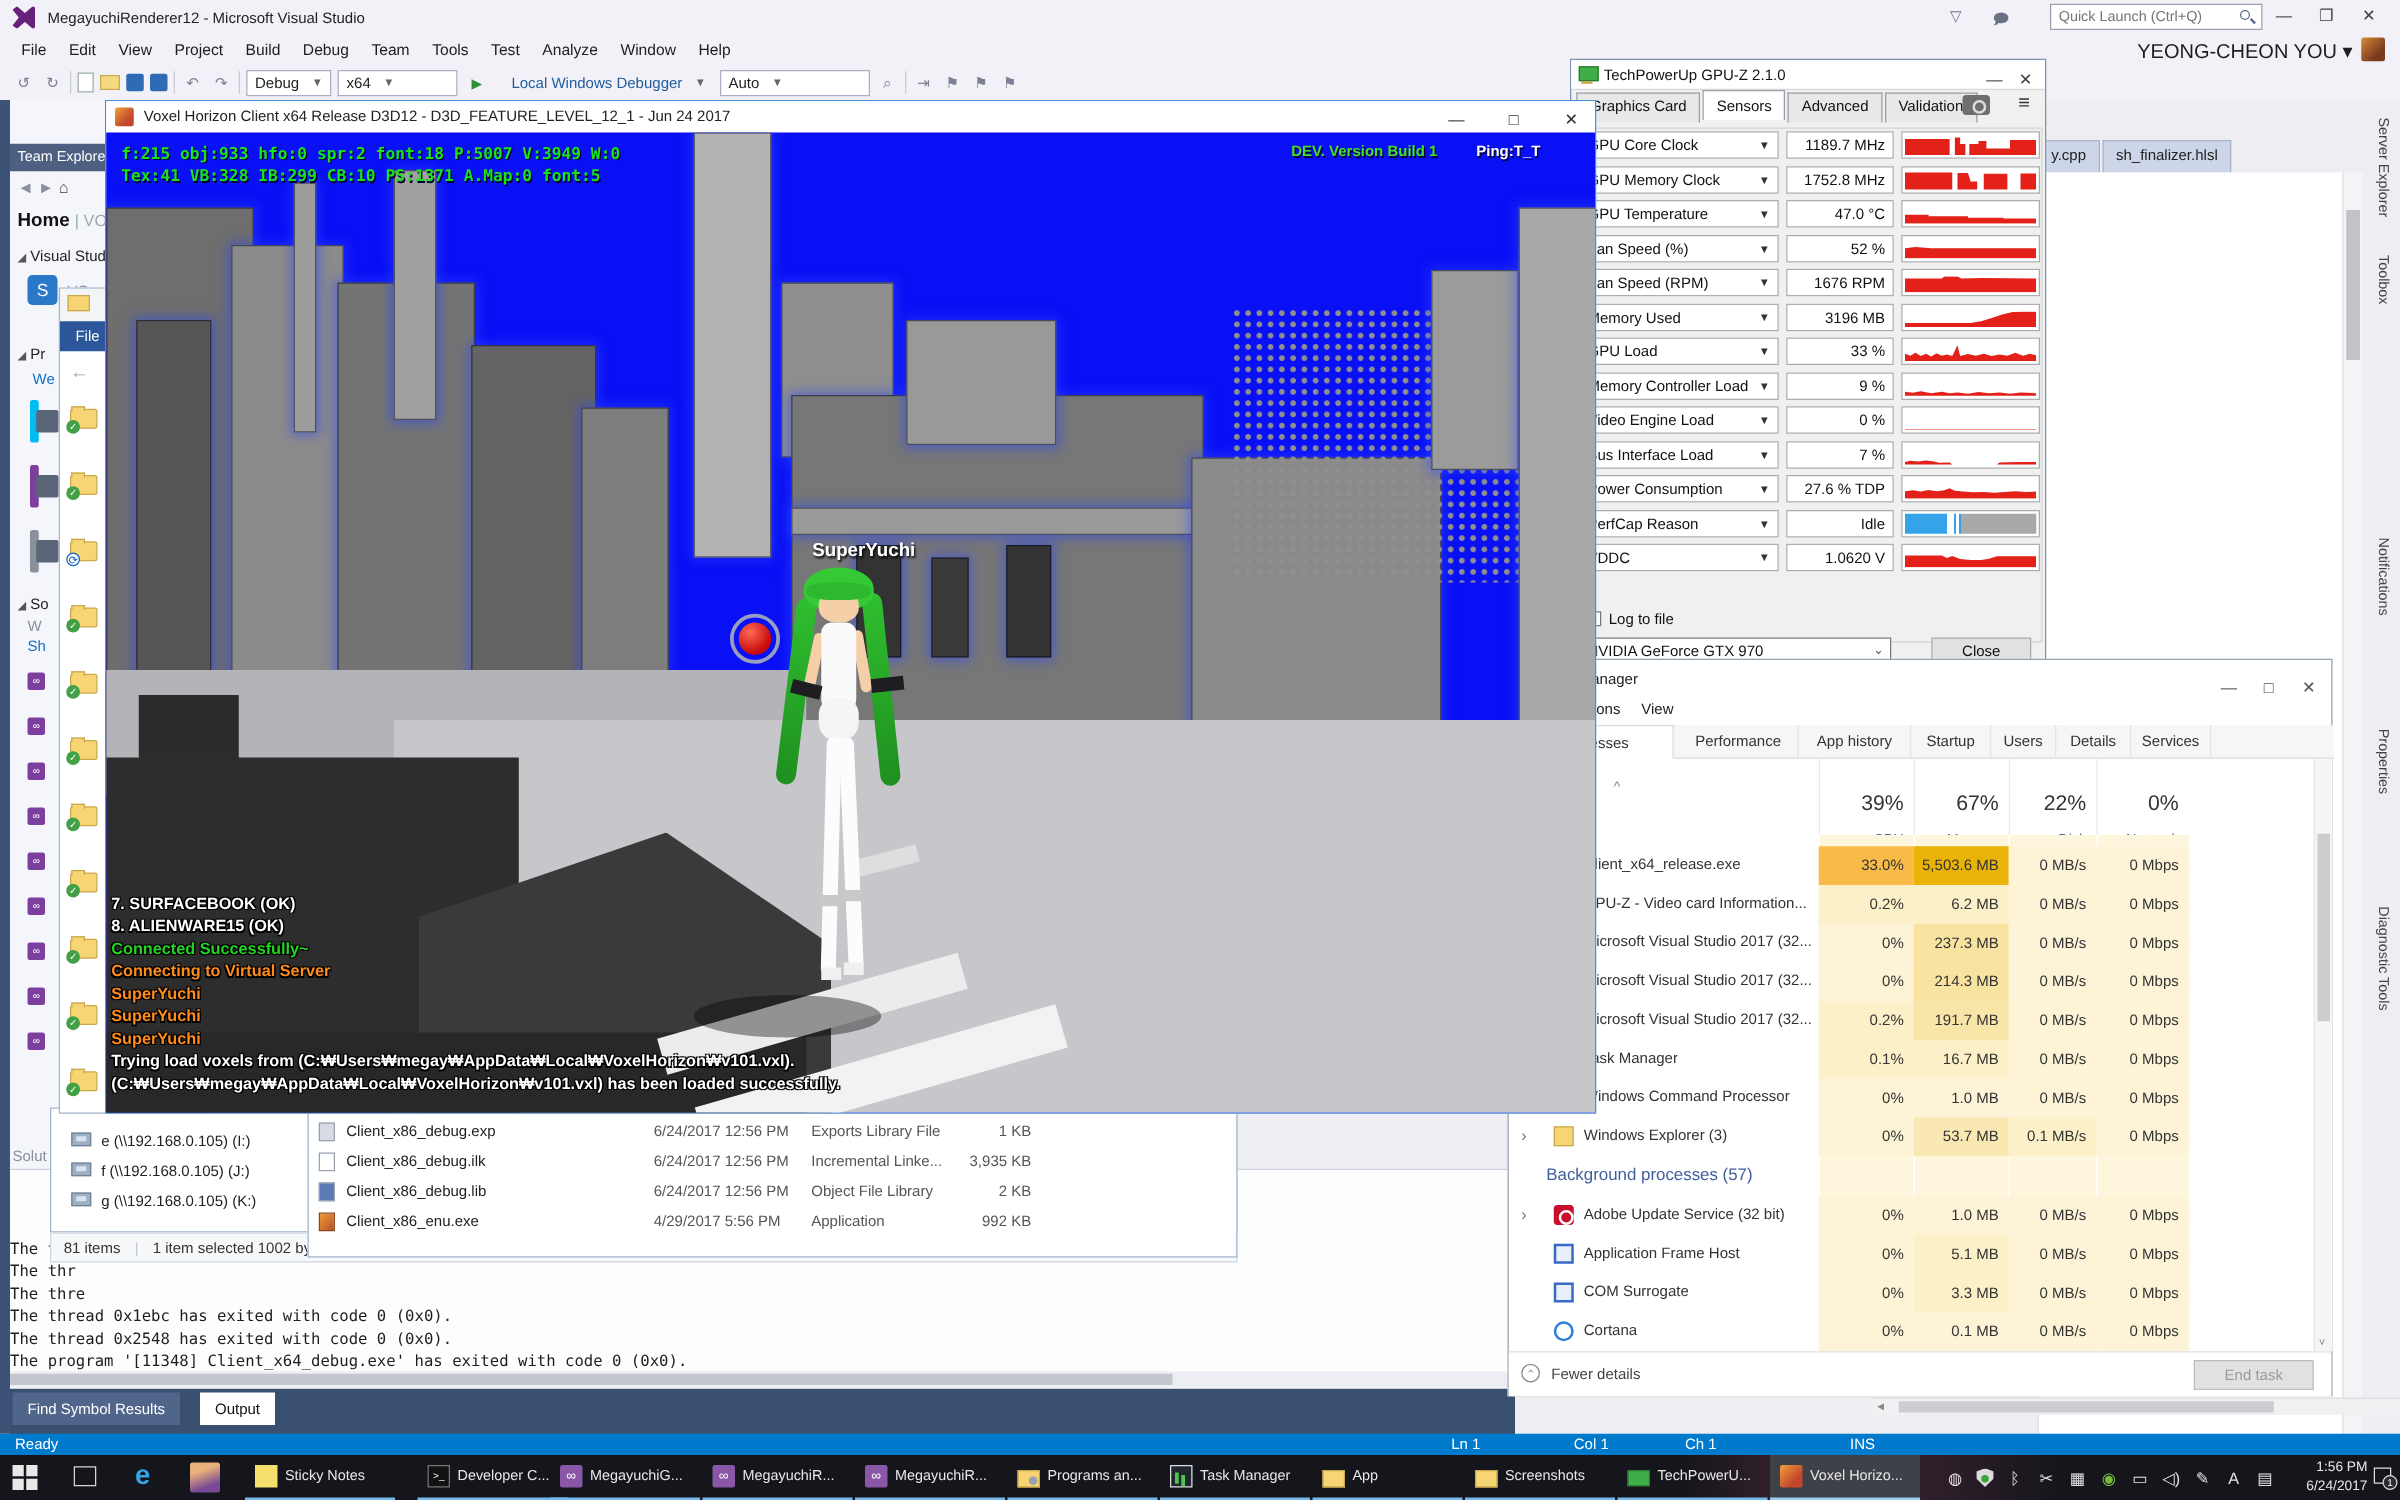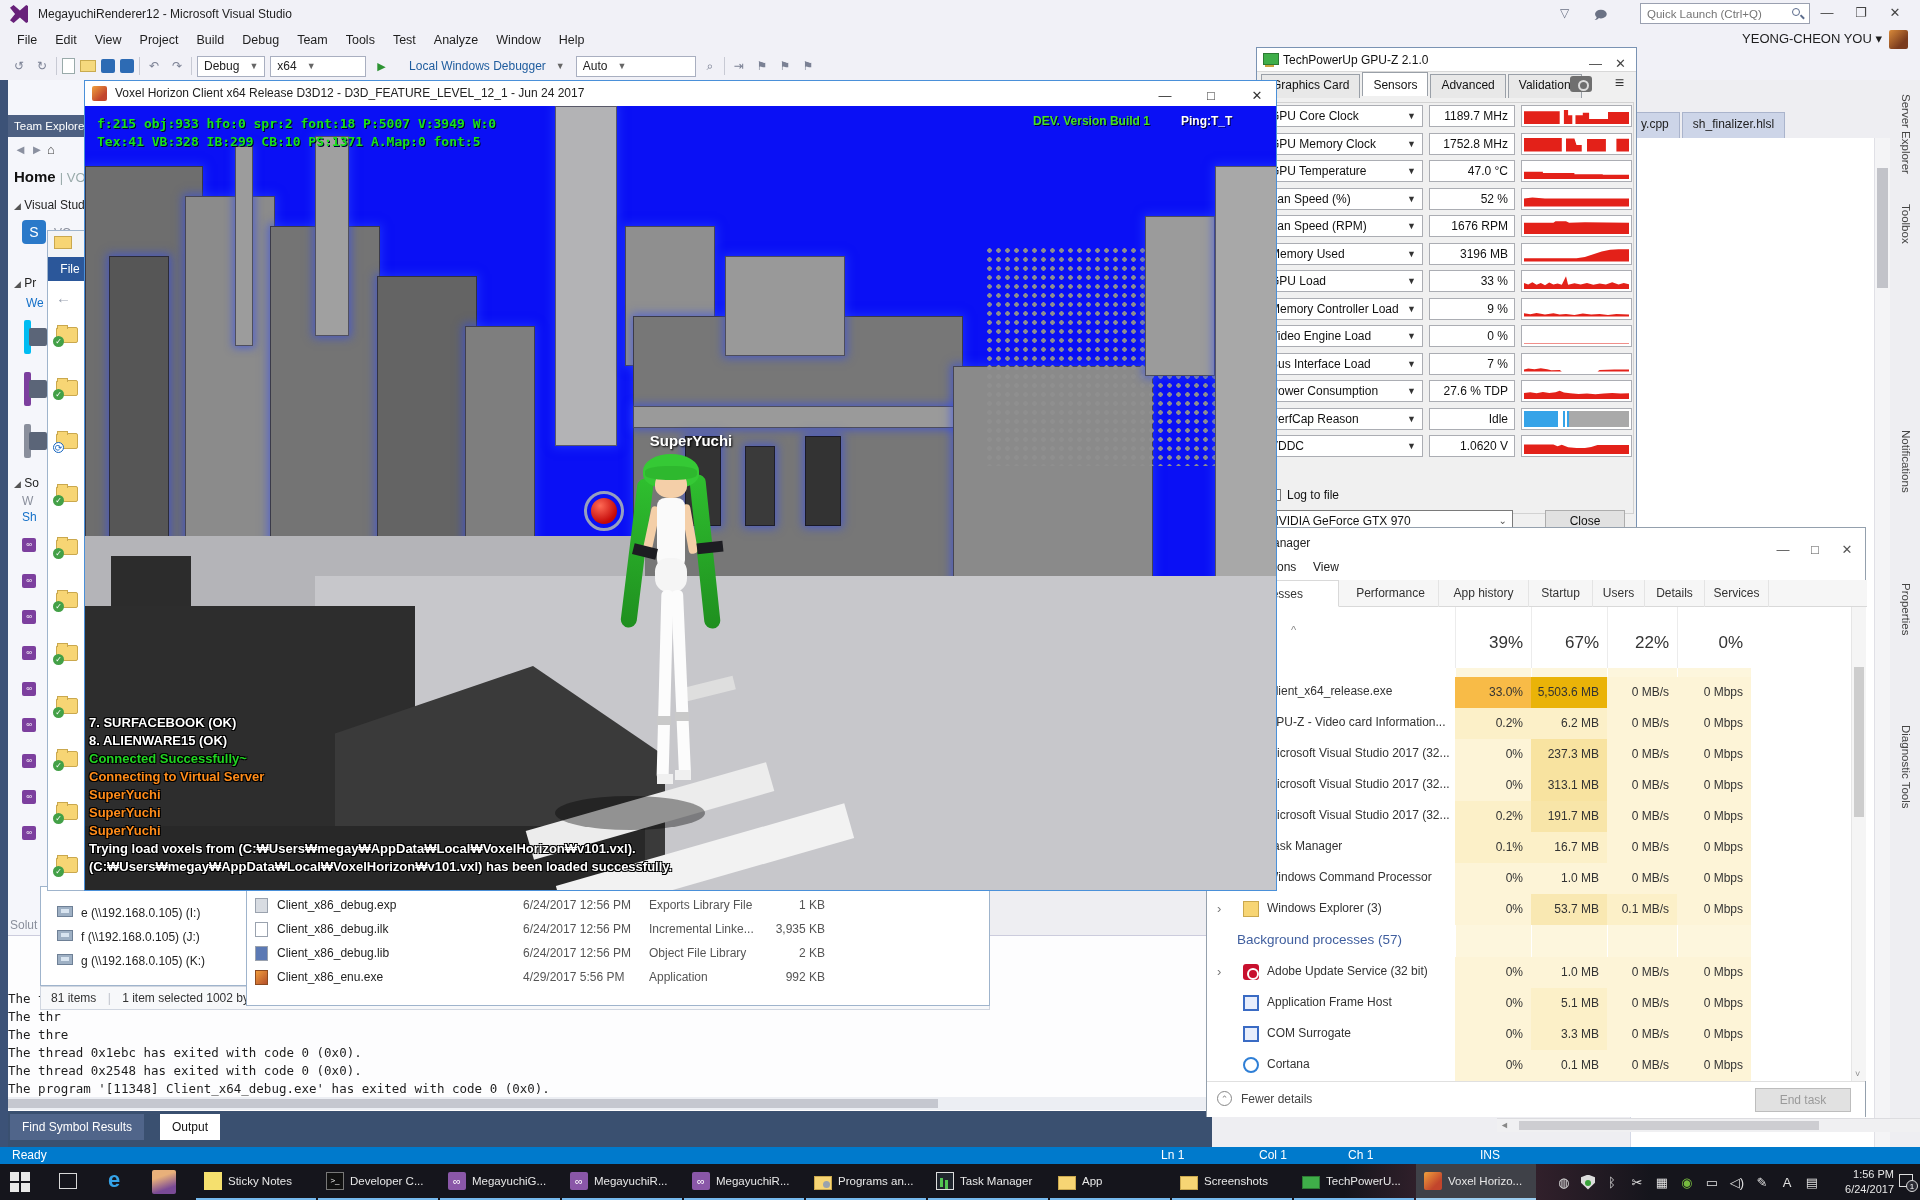--- a/index.html
+++ b/index.html
@@ -12,21 +12,21 @@
   .vs-titlebar { left:0; top:0; width:1920px; height:28px; background:#f1f1f7; color:#1e1e1e; font-size:12px;}
   .vs-logo { left:10px; top:5px; width:18px; height:18px; background:#68217a; clip-path:polygon(0 15%,20% 0,55% 30%,90% 0,100% 6%,100% 94%,90% 100%,55% 70%,20% 100%,0 85%,28% 50%);}
   .vs-title { left:38px; top:7px; }
   .ql { left:1640px; top:3px; width:170px; height:21px; border:1px solid #9aa0b0; background:#fff; font-size:11.5px; color:#777; padding:0 22px 0 6px;}
   .ql-lens { left:1792px; top:8px; width:8px; height:8px; border:1.5px solid #5b6b8c; border-radius:50%;}
   .ql-lens:after { content:""; position:absolute; left:7px; top:7px; width:5px; height:1.5px; background:#5b6b8c; transform:rotate(45deg);}
   .cap { color:#444; font-size:13px; text-align:center; width:30px; top:5px;}
   .tb-glyph { color:#6a7184; font-size:12px; top:6px;}
   .vs-menubar { left:0; top:28px; width:1920px; height:24px; background:#f1f1f7; display:flex; align-items:center; padding-left:8px; font-size:12.5px; color:#1e1e1e;}
   .vs-menubar .mi { padding:3px 9px; }
-  .user-box { position:absolute; right:38px; top:3px; font-size:13px; color:#1e1e1e;}
+  .user-box { position:absolute; right:38px; top:3px; font-size:16px; color:#1e1e1e;}
   .avatar { position:absolute; right:12px; top:2px; width:19px; height:19px; background:linear-gradient(135deg,#d98a3a,#7a3b1e 70%); border-radius:2px;}
   .vs-toolbar { left:0; top:52px; width:1920px; height:28px; background:#f1f1f7; display:flex; align-items:center; gap:5px; padding-left:10px;}
   .ti { width:18px; height:18px; font-size:12px; color:#7b8194; text-align:center; line-height:18px;}
   .ti.disk { background:#2d6bb4; border-radius:2px; width:14px; height:14px;}
   .ti.page { background:#fff; border:1px solid #9aa; width:13px; height:16px;}
   .ti.folder-o { background:#f5d97e; border:1px solid #c9ab4f; width:16px; height:12px;}
   .tsep { width:1px; height:18px; background:#c8cad4;}
   .combo { height:21px; border:1px solid #a9afc0; background:#fff; font-size:12px; color:#222; display:flex; align-items:center; padding:0 6px; gap:10px;}
   .combo .car { color:#666; font-size:9px;}
   .play { color:#2c9332; font-size:11px;}
@@ -659,21 +659,21 @@
         <span class="pcell c-cpu" style="background: rgb(253, 244, 215);">0%</span>
         <span class="pcell c-mem" style="background: rgb(248, 227, 160);">237.3 MB</span>
         <span class="pcell c-dsk" style="background: rgb(253, 244, 215);">0 MB/s</span>
         <span class="pcell c-net" style="background: rgb(253, 244, 215);">0 Mbps</span>
       </div>
         <div class="prow ic-none" style="top: 242px;">
         <span class="exp"></span>
         <span class="picon"></span>
         <span class="nm">Microsoft Visual Studio 2017 (32...</span>
         <span class="pcell c-cpu" style="background: rgb(253, 244, 215);">0%</span>
-        <span class="pcell c-mem" style="background: rgb(248, 227, 160);">313.1 MB</span>
+        <span class="pcell c-mem" style="background: rgb(248, 227, 160);">214.3 MB</span>
         <span class="pcell c-dsk" style="background: rgb(253, 244, 215);">0 MB/s</span>
         <span class="pcell c-net" style="background: rgb(253, 244, 215);">0 Mbps</span>
       </div>
         <div class="prow ic-none" style="top: 273px;">
         <span class="exp"></span>
         <span class="picon"></span>
         <span class="nm">Microsoft Visual Studio 2017 (32...</span>
         <span class="pcell c-cpu" style="background: rgb(252, 240, 200);">0.2%</span>
         <span class="pcell c-mem" style="background: rgb(248, 229, 168);">191.7 MB</span>
         <span class="pcell c-dsk" style="background: rgb(253, 244, 215);">0 MB/s</span>
@@ -859,21 +859,21 @@
       </div>
     <div class="tview"></div>
     <div class="edge">e</div>
     <div class="pinav"></div>
     <div>
 
     <div class="tb ic-sticky" style="left: 196px;">
         <span class="ticon"></span>
         <span>Sticky Notes</span>
       </div>
-        <div class="tb ic-cmd" style="left: 318px;">
+        <div class="tb ic-cmd" style="left: 334px;">
         <span class="ticon"></span>
         <span>Developer C...</span>
       </div>
         <div class="tb ic-vs" style="left: 440px;">
         <span class="ticon"></span>
         <span>MegayuchiG...</span>
       </div>
         <div class="tb ic-vs" style="left: 562px;">
         <span class="ticon"></span>
         <span>MegayuchiR...</span>

